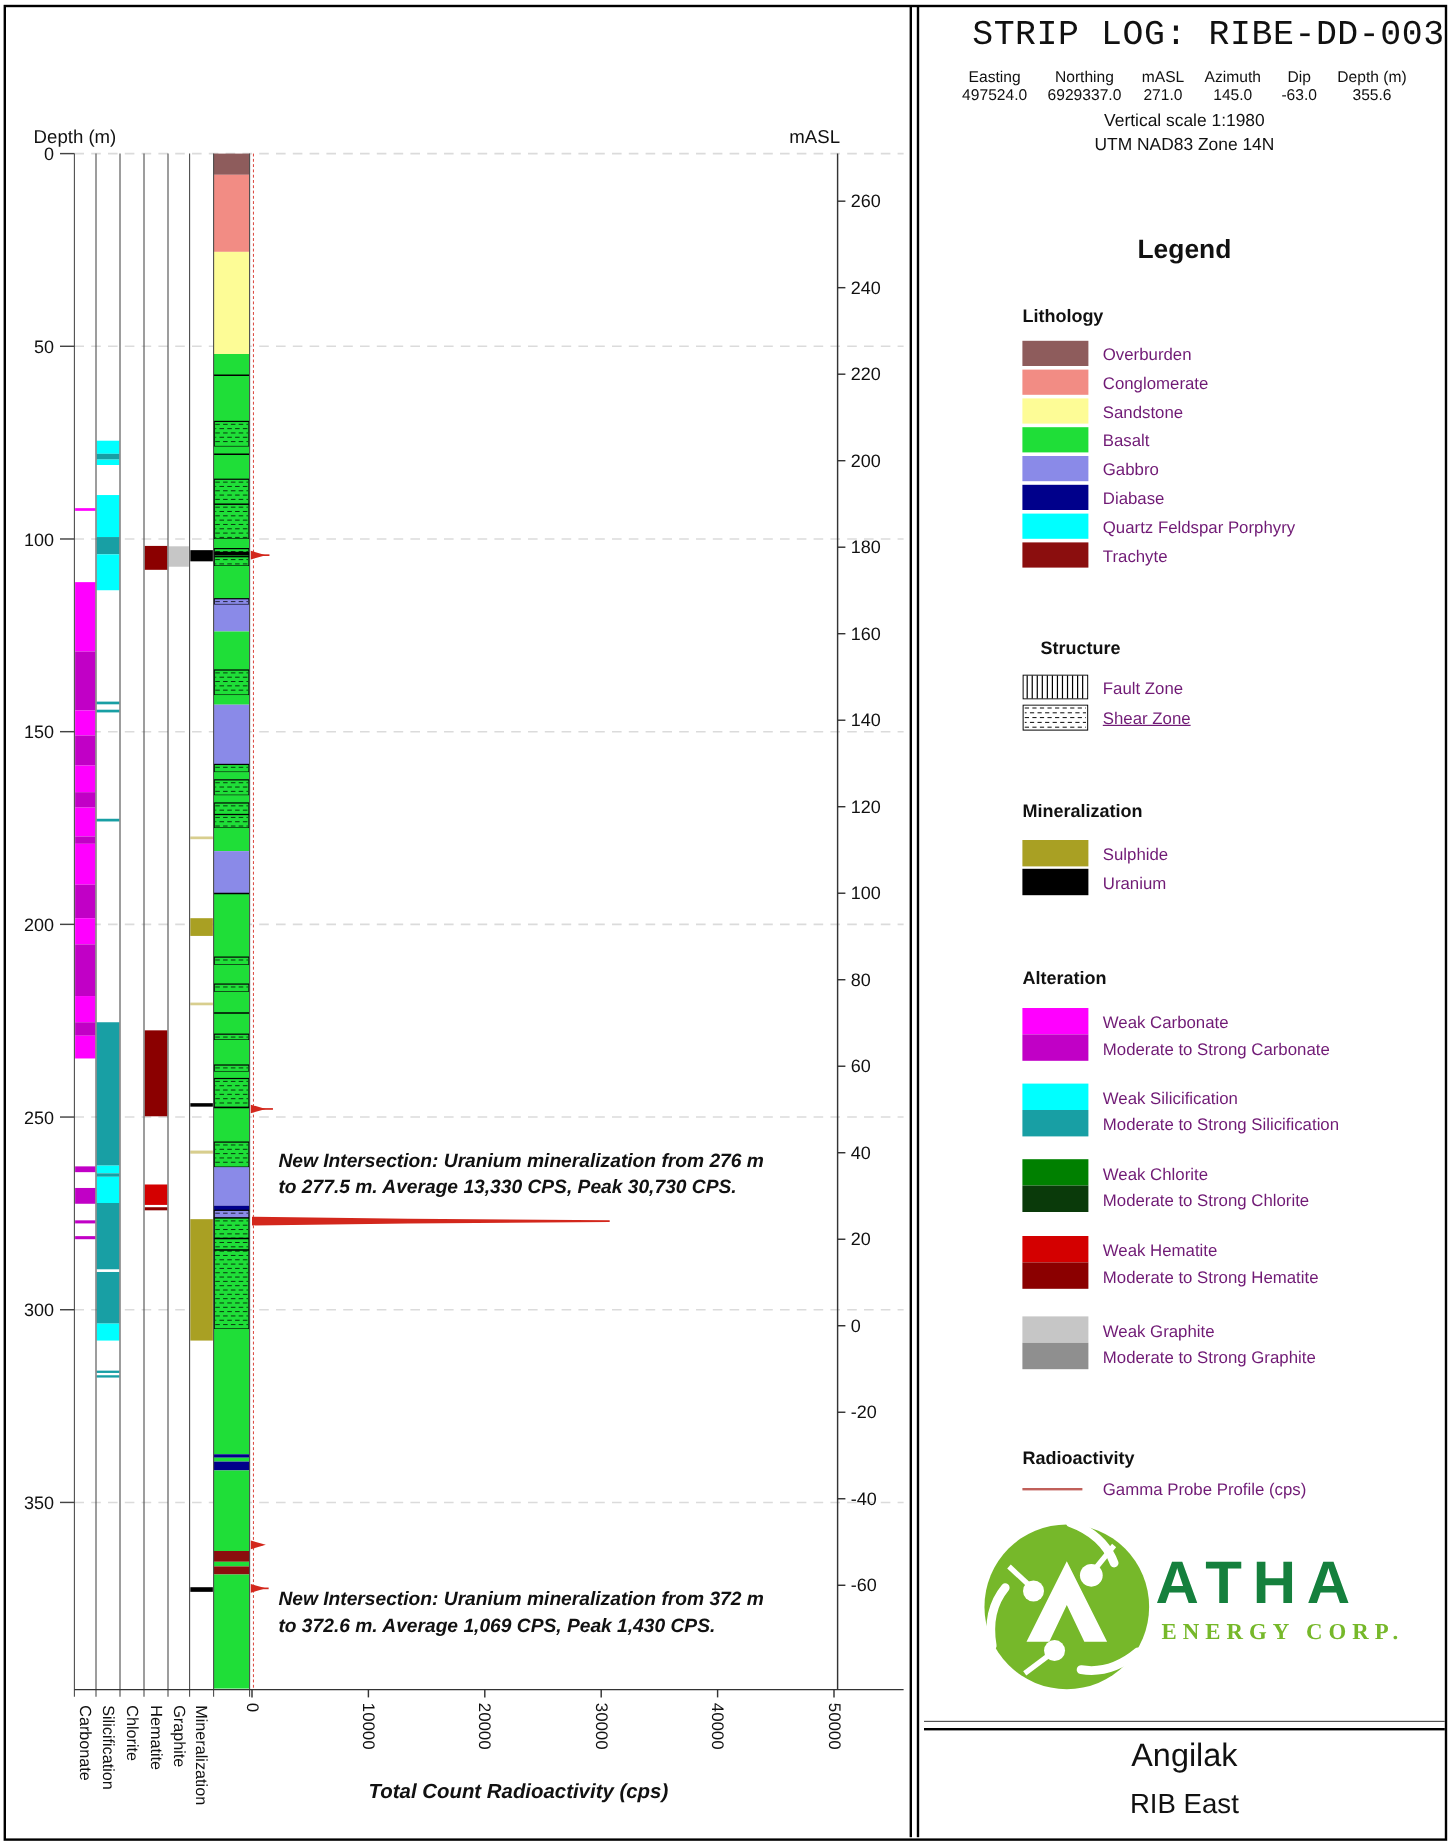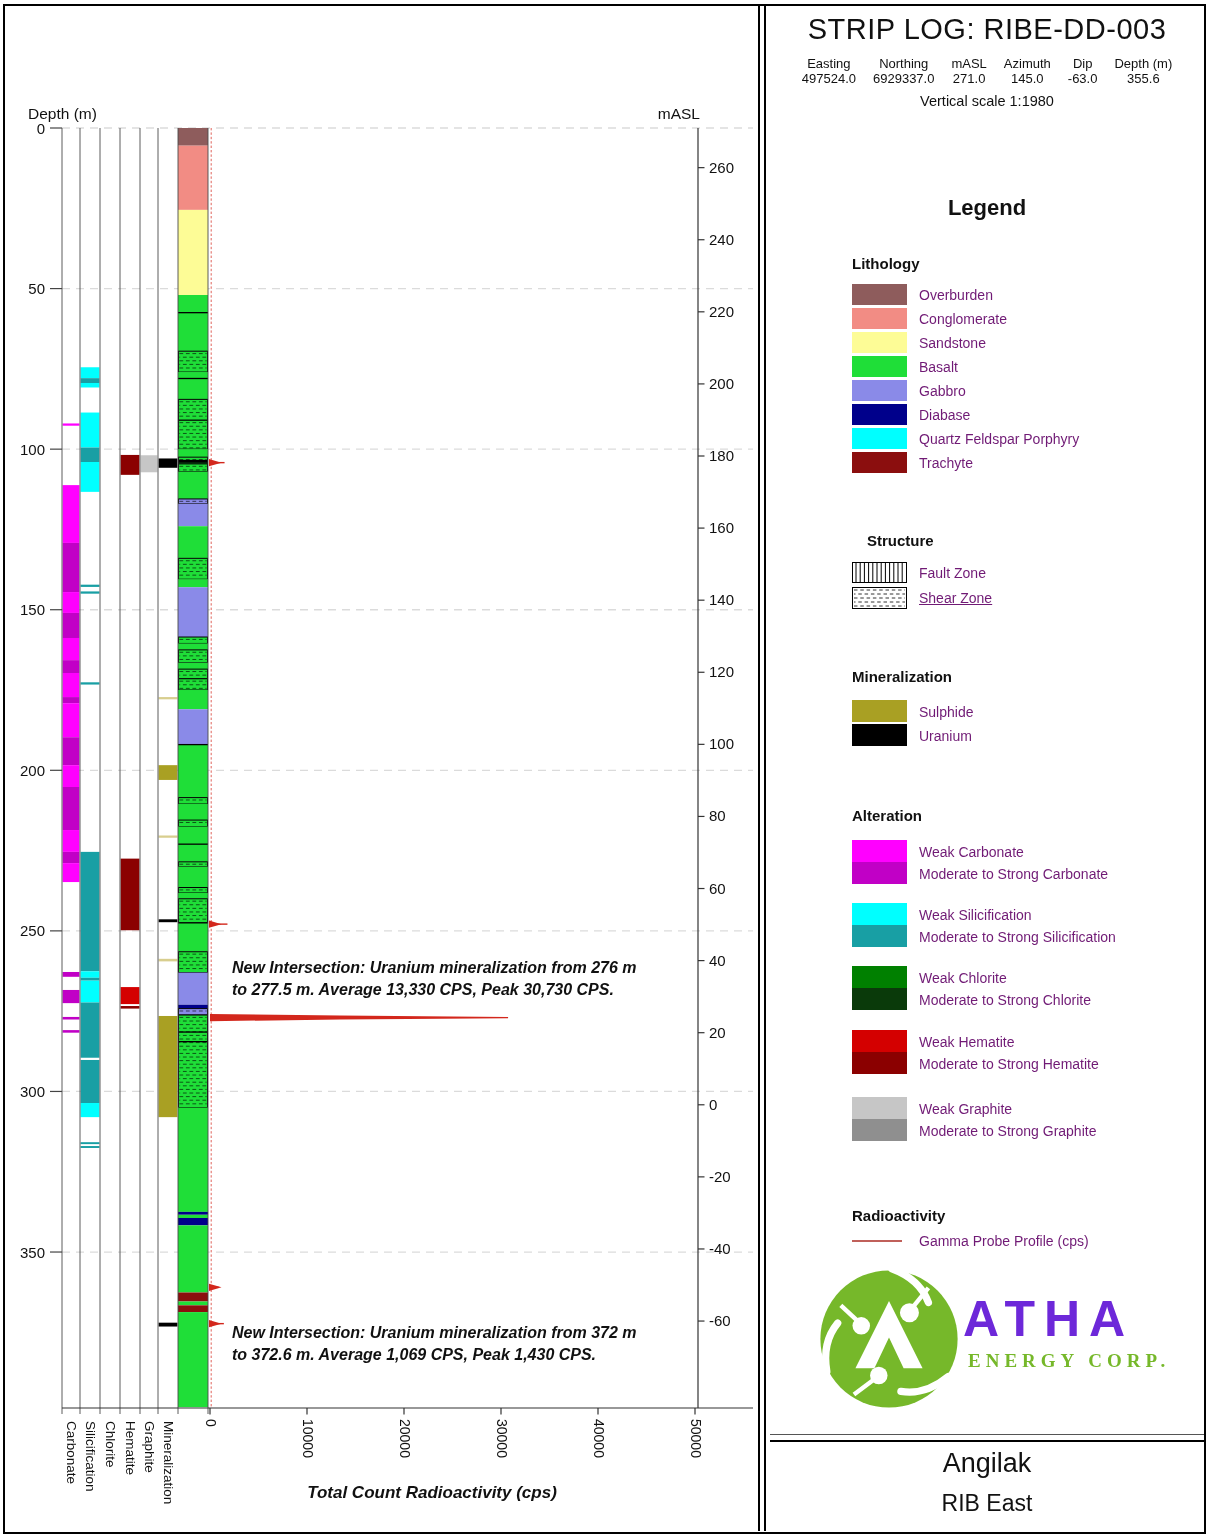--- a/index.html
+++ b/index.html
@@ -1,33 +1,33 @@
 <!DOCTYPE html>
 <html><head>
 <meta charset="utf-8">
 <style>
   html,body{margin:0;padding:0;background:#fff;}
   body{width:1209px;height:1536px;position:relative;font-family:"Liberation Sans",sans-serif;color:#111;overflow:hidden;}
   .frame{position:absolute;left:3px;top:4px;width:1199px;height:1526px;border:2px solid #000;}
   .vdiv{position:absolute;top:5px;height:1526px;width:2px;background:#000;}
   svg text{font-family:"Liberation Sans",sans-serif;}
   .abs{position:absolute;}
-  .rp-title{left:770px;top:13px;width:434px;text-align:center;font-size:29px;letter-spacing:.5px;}
+  .rp-title{left:770px;top:13px;width:434px;text-align:right;font-size:29px;letter-spacing:.5px;font-family:Liberation Mono, monospace;}
   .meta{left:770px;top:56px;width:434px;display:flex;justify-content:center;gap:17px;}
   .meta .mi{display:flex;flex-direction:column;align-items:center;line-height:15px;font-size:13px;}
   .notes{left:770px;top:92px;width:434px;text-align:center;font-size:14.5px;line-height:19.5px;}
   .legend-title{left:770px;top:195px;width:434px;text-align:center;font-size:22px;font-weight:bold;}
   .sec-head{left:852px;font-size:15px;font-weight:bold;}
   .swatch{left:852px;width:55px;}
   .lab{left:919px;font-size:14px;color:#701a75;white-space:nowrap;}
   .pattern-svg{display:block;}
   .hline{left:770px;width:434px;}
   .foot1{left:770px;top:1448px;width:434px;text-align:center;font-size:27px;}
   .foot2{left:770px;top:1490px;width:434px;text-align:center;font-size:23px;}
-  .brand{left:963px;top:1290px;font-size:50px;font-weight:600;letter-spacing:9px;color:#6d28d9;}
+  .brand{left:963px;top:1290px;font-size:50px;font-weight:600;letter-spacing:9px;color:#15803d;}
   .brand-sub{left:968px;top:1350px;font-size:19px;font-weight:600;letter-spacing:5px;color:#76B82A;font-family:Liberation Serif, serif;}
 </style>
 </head>
 <body>
 
 <div class="frame"></div>
 <div class="vdiv" style="left:758px;"></div>
 <div class="vdiv" style="left:764px;"></div>
 
 <svg id="log" width="1209" height="1536" viewBox="0 0 1209 1536" style="position:absolute;left:0;top:0;">
@@ -373,20 +373,21 @@
       <span>-63.0</span>
     </div>
   <div class="mi">
       <span>Depth (m)</span>
       <span>355.6</span>
     </div>
 </div>
 
 <div class="abs notes">
   <div>Vertical scale 1:1980</div>
+  <div>UTM NAD83 Zone 14N</div>
 </div>
 
 <div class="abs legend-title">Legend</div>
 
 <div class="abs sec-head" style="top:255px;">Lithology</div>
 <div class="abs swatch" style="top: 284px; height: 21px; background: rgb(142, 92, 92);"></div>
 <div class="abs lab" style="top:287px;">Overburden</div>
 <div class="abs swatch" style="top: 308px; height: 21px; background: rgb(242, 140, 132);"></div>
 <div class="abs lab" style="top:311px;">Conglomerate</div>
 <div class="abs swatch" style="top: 332px; height: 21px; background: rgb(253, 252, 150);"></div>

